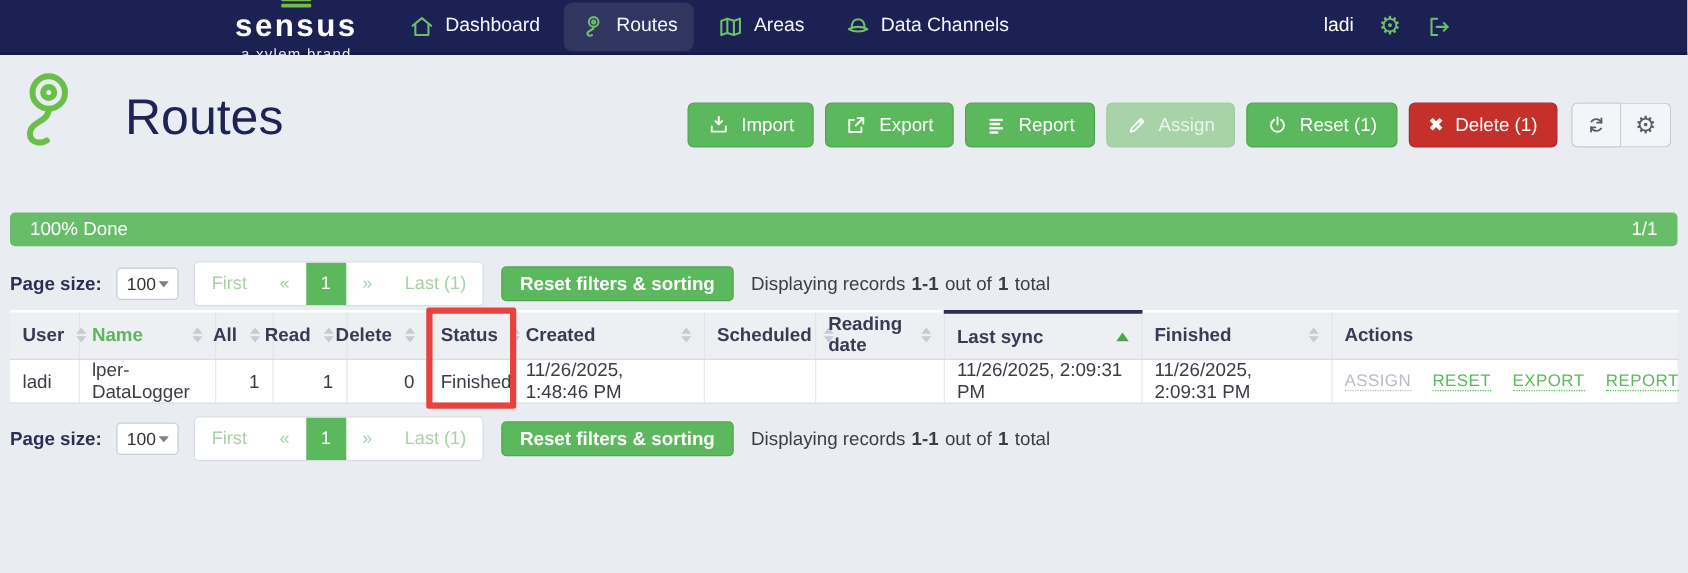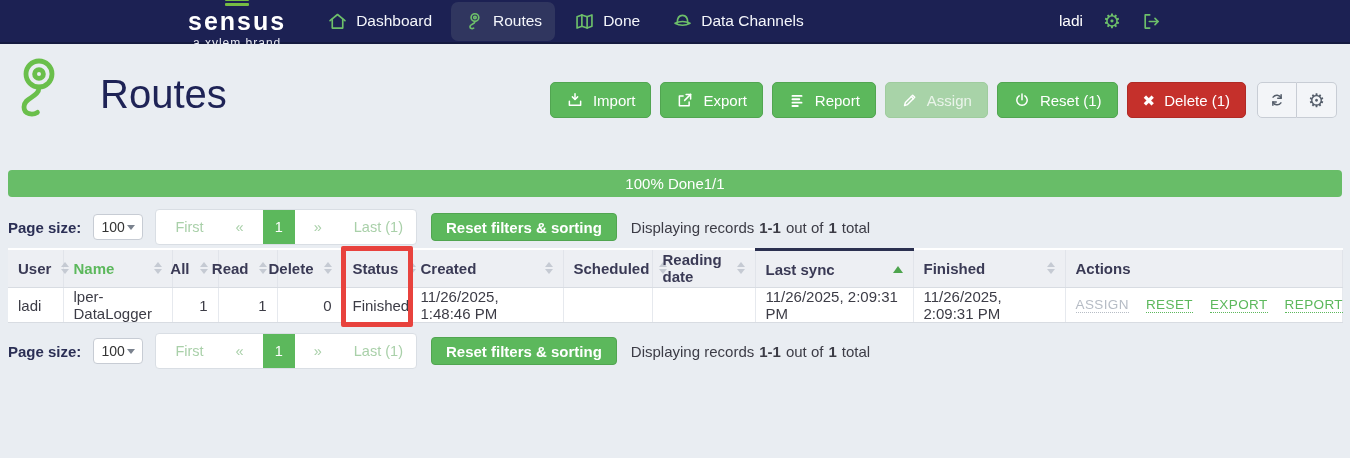--- a/index.html
+++ b/index.html
@@ -31,31 +31,31 @@
   .btn svg { color:#fff; }
   .btn.disabled { background:#a8d3a8; border-color:#9fcc9f; color:#eaf4ea; cursor:default; }
   .btn.danger { background:#c5302b; border-color:#b02a25; }
   .btn .x-glyph { font-size:15px; line-height:1; }
   .icon-group { display:flex; margin-left:2px; }
   .icon-btn { width:40px; height:36px; background:#f3f5f8; border:1px solid #c8cdd5; display:flex; align-items:center; justify-content:center; color:#555e6b; cursor:pointer; }
   .icon-btn:first-child { border-radius:5px 0 0 5px; }
   .icon-btn:last-child { border-radius:0 5px 5px 0; border-left:none; }
   .icon-btn .gear-glyph { font-size:19px; line-height:1; }
 
-  .progress-bar { position:absolute; left:8px; right:8px; top:126px; height:27px; background:#68bd68; border-radius:4px; display:flex; align-items:center; justify-content:center; padding:0 16px; color:#fff; font-size:15px; }
+  .progress-bar { position:absolute; left:8px; right:8px; top:126px; height:27px; background:#68bd68; border-radius:4px; display:flex; align-items:center; justify-content:space-between; padding:0 16px; color:#fff; font-size:15px; }
 
   
   .pager-row { position:absolute; left:8px; right:8px; display:flex; align-items:center; height:38px; }
   .pager-top { top:164px; }
   .pager-bottom { top:288px; }
   .pagesize-label { font-weight:bold; color:#2b2f55; font-size:15px; margin-right:12px; }
   .select { display:flex; align-items:center; justify-content:space-between; width:50px; height:26px; background:#fff; border:1px solid #c7ccd4; border-radius:4px; padding:0 7px; font-size:14px; color:#333; cursor:pointer; margin-right:12px; }
   .chevron { width:0; height:0; border-left:4px solid transparent; border-right:4px solid transparent; border-top:5px solid #7a828e; }
   .pager-group { display:flex; align-items:center; background:#fff; border:1px solid #d9dee4; border-radius:4px; overflow:hidden; height:36px; margin-right:14px; }
-  .pager-item { padding:0 13px; height:34px; line-height:34px; font-size:14.5px; color:#a9d0a9; cursor:pointer; white-space:nowrap;margin-left:6px; }
+  .pager-item { padding:0 13px; height:34px; line-height:34px; font-size:14.5px; color:#a9d0a9; cursor:pointer; white-space:nowrap; }
   .pager-item.current { background:#5cb85c; color:#fff; min-width:30px; text-align:center; padding:0 12px; }
   .btn-reset-filters { height:28px; border:1px solid #51a551; border-radius:4px; background:#5cb85c; color:#fff; font-size:15px; font-weight:bold; padding:0 14px; cursor:pointer; margin-right:14px; font-family:inherit; }
   .records { display:flex; gap:5px; font-size:15px; color:#3c3c46; }
   .records b { font-weight:bold; }
 
   
   table.grid { position:absolute; left:8px; top:204px; width:1334px; border-collapse:collapse; table-layout:fixed; background:#fff; }
   table.grid th { background:#edeff3; height:38px; font-size:15px; font-weight:bold; color:#3a3a55; text-align:left; padding:0 10px; border-right:1px solid #e1e4ea; border-bottom:1px solid #d8dce2; cursor:pointer; }
   table.grid th .th-inner { display:flex; align-items:center; justify-content:space-between; gap:10px; }
   table.grid th.num .th-inner { justify-content:flex-end; }
@@ -102,21 +102,21 @@
           <circle cx="12.5" cy="7.5" r="1.4"></circle>
           <path d="M12.5 12 C12.5 15.5 6.8 15 6.8 18 C6.8 20.3 9.6 20.4 11 19.6"></path>
         </svg>
       <span>Routes</span>
     </div>
     <div class="nav-item">
       <svg width="21" height="21" viewBox="0 0 24 24" fill="none" stroke="currentColor" stroke-width="1.9" stroke-linecap="round" stroke-linejoin="round">
           <path d="M3.5 6.5 L9 4.5 L15 6.5 L20.5 4.5 V17.5 L15 19.5 L9 17.5 L3.5 19.5 Z"></path>
           <path d="M9 4.5 V17.5 M15 6.5 V19.5"></path>
         </svg>
-      <span>Done</span>
+      <span>Areas</span>
     </div>
     <div class="nav-item">
       <svg width="21" height="21" viewBox="0 0 24 24" fill="none" stroke="currentColor" stroke-width="1.9" stroke-linecap="round" stroke-linejoin="round">
           <path d="M6 13.5 C6 8.5 8 5 12 5 C16 5 18 8.5 18 13.5"></path>
           <path d="M3.5 14 C6.2 12.6 9 12 12 12 C15 12 17.8 12.6 20.5 14 C17.8 15.6 15 16.3 12 16.3 C9 16.3 6.2 15.6 3.5 14 Z"></path>
         </svg>
       <span>Data Channels</span>
     </div>
   </div>
 

